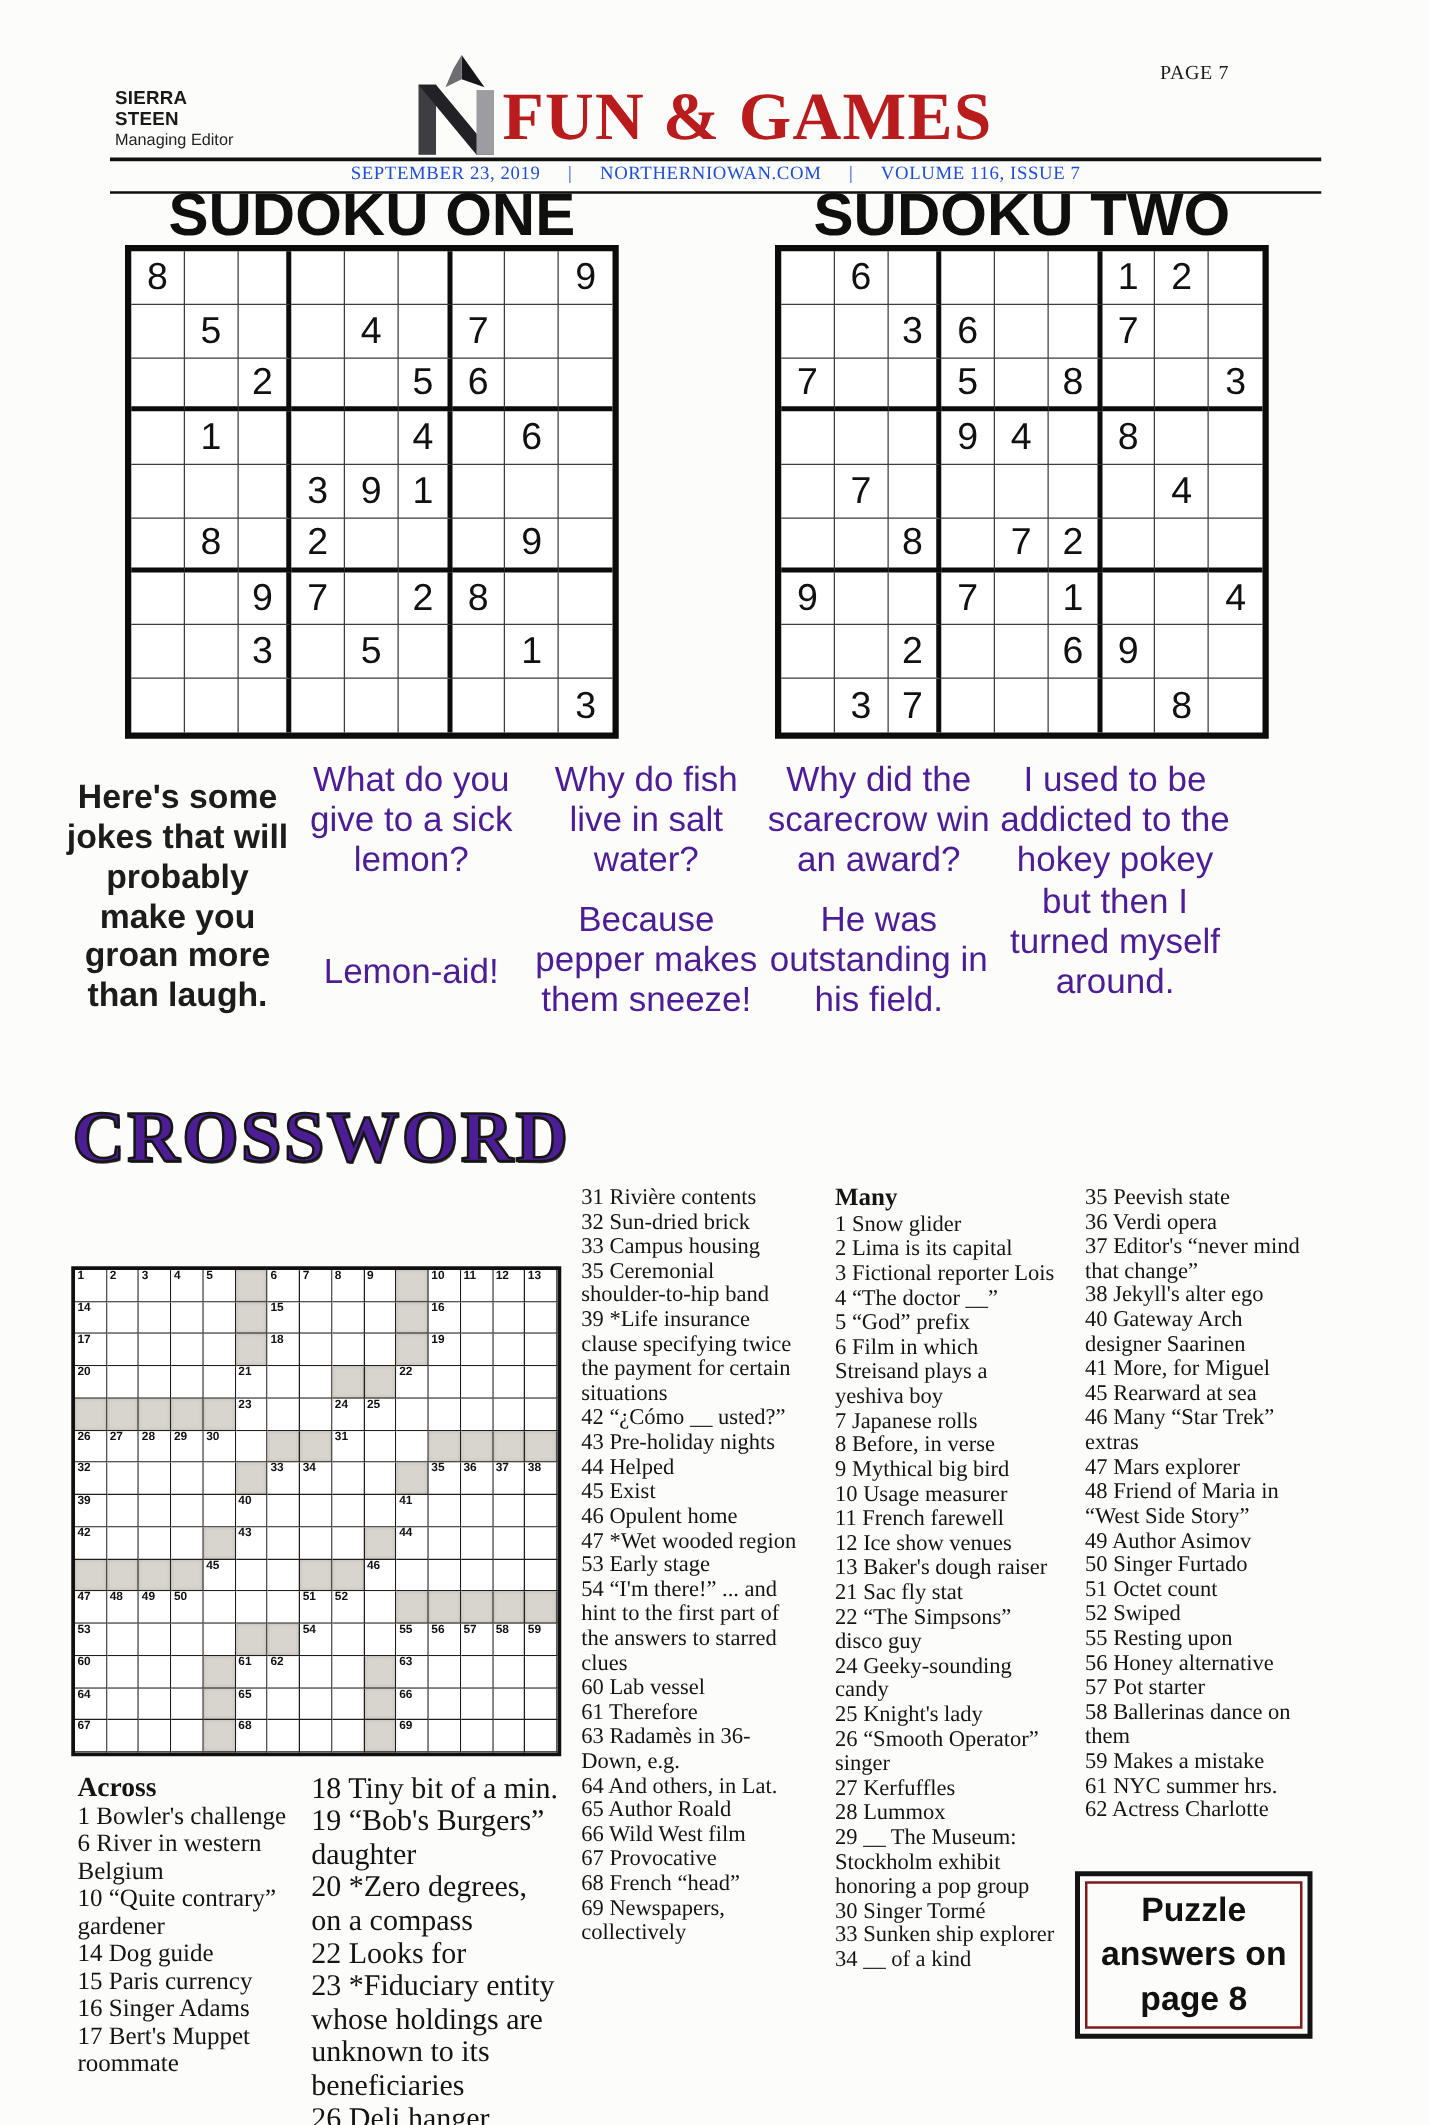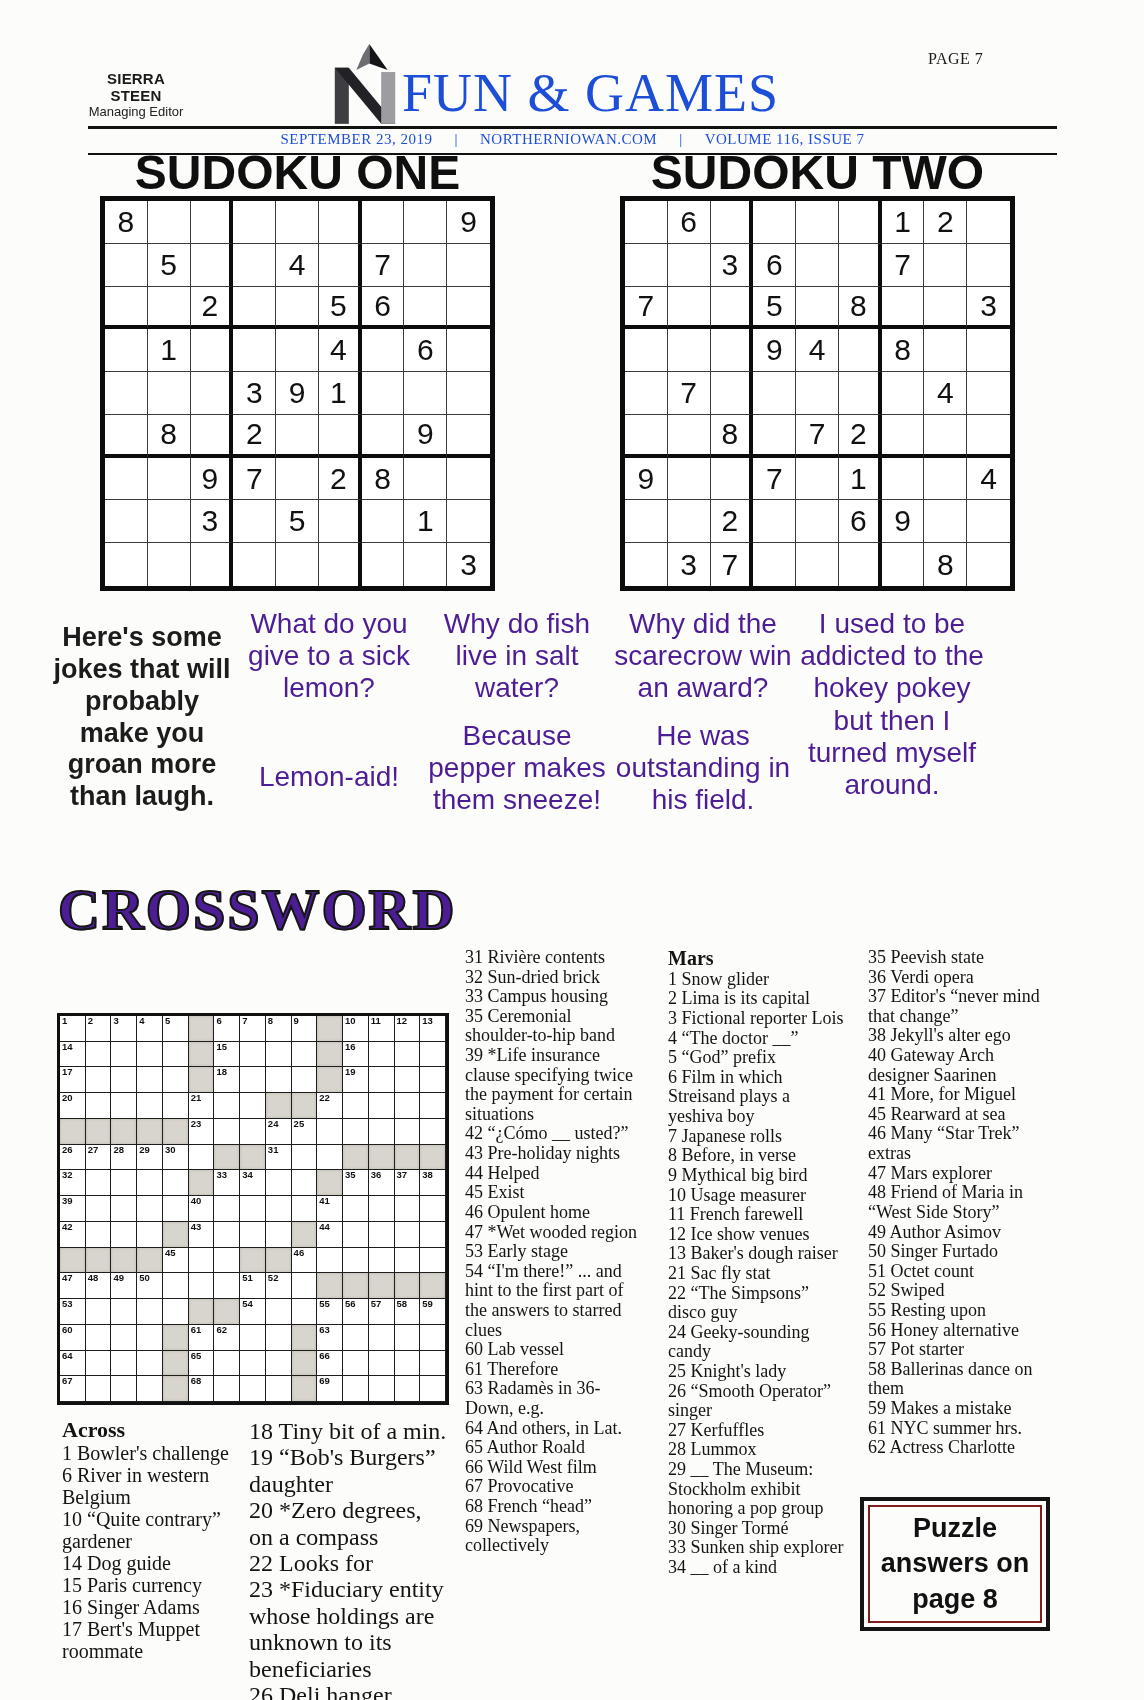--- a/index.html
+++ b/index.html
@@ -3,26 +3,26 @@
 <meta charset="utf-8">
 <style>
   * { margin:0; padding:0; box-sizing:border-box; }
   html,body { background:#e8e8e6; }
   #page {
     position:relative; width:1144px; height:1700px; margin:0 auto;
     background:#fcfcfa; color:#1a1a1a; overflow:hidden;
     font-family:"Liberation Serif", serif;
   }
   
-  .editor-block{position:absolute;left:81px;top:70px;width:110px;text-align:center;}
+  .editor-block{position:absolute;left:92px;top:70px;width:110px;}
   .editor-name{font-family:"Liberation Sans",sans-serif;font-weight:bold;font-size:15px;letter-spacing:.2px;}
   .editor-title{font-family:"Liberation Sans",sans-serif;font-size:13px;color:#222;}
   .page-label{position:absolute;left:928px;top:50px;font-size:16px;letter-spacing:.5px;}
   .ni-logo{position:absolute;left:328px;top:44px;width:74px;height:82px;}
-  .section-title{position:absolute;left:402px;top:62px;font-size:54px;letter-spacing:1px;font-family:"Liberation Serif",serif;color:#1d4ed8;}
+  .section-title{position:absolute;left:402px;top:62px;font-size:54px;letter-spacing:1px;font-family:"Liberation Serif",serif;color:#b91c1c;font-weight:bold;}
   .rule-top{position:absolute;left:88px;top:126px;width:969px;height:3px;background:#111;}
   .rule-bottom{position:absolute;left:88px;top:153px;width:969px;height:2px;background:#111;}
   .dateline{position:absolute;left:88px;top:131px;width:969px;text-align:center;font-size:15px;letter-spacing:.5px;color:#1d4ed8;}
   .dateline .sep{margin:0 22px;}
   
   .su-title{position:absolute;top:149px;width:395px;text-align:center;font-family:"Liberation Sans",sans-serif;font-weight:bold;font-size:48px;line-height:1;color:#0f0f0f;}
   #su1-title{left:100px;} #su2-title{left:620px;}
   .su-grid{position:absolute;top:196px;width:395px;height:395px;display:grid;
     grid-template-columns:repeat(9,1fr);grid-template-rows:repeat(9,1fr);
     border:5px solid #0c0c0c;background:#fff;}
@@ -664,21 +664,21 @@
       <div class="clue">63 Radamès in 36-Down, e.g.</div>
       <div class="clue">64 And others, in Lat.</div>
       <div class="clue">65 Author Roald</div>
       <div class="clue">66 Wild West film</div>
       <div class="clue">67 Provocative</div>
       <div class="clue">68 French “head”</div>
       <div class="clue">69 Newspapers, collectively</div>
     </div>
 
   <div class="clue-col" id="clues-down1">
-    <div class="clue-header">Mars</div>
+    <div class="clue-header">Many</div>
     <div id="down1-list">
         <div class="clue">1 Snow glider</div>
         <div class="clue">2 Lima is its capital</div>
         <div class="clue">3 Fictional reporter Lois</div>
         <div class="clue">4 “The doctor __”</div>
         <div class="clue">5 “God” prefix</div>
         <div class="clue">6 Film in which Streisand plays a yeshiva boy</div>
         <div class="clue">7 Japanese rolls</div>
         <div class="clue">8 Before, in verse</div>
         <div class="clue">9 Mythical big bird</div>

